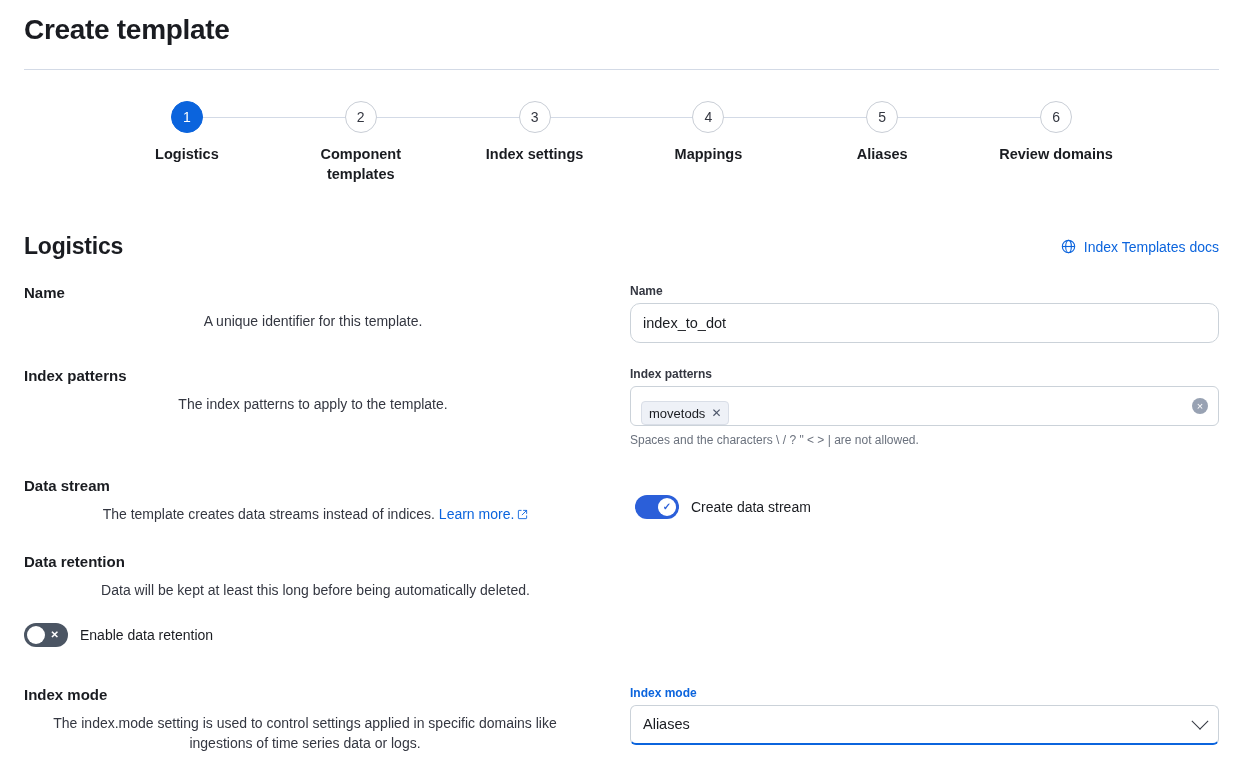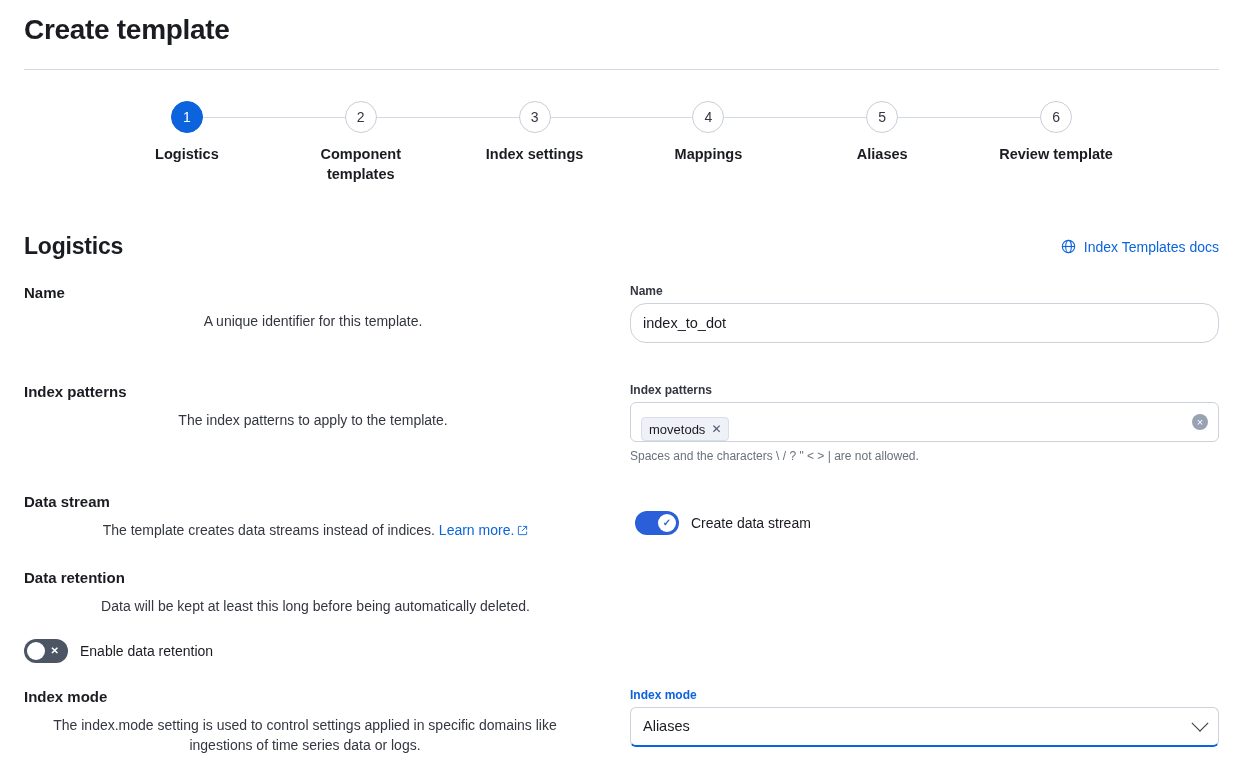--- a/index.html
+++ b/index.html
@@ -143,21 +143,21 @@
     font-weight: bold;
     color: #343741;
     margin-bottom: 5px;
     display: block;
   }
   .field-label.accent { color: #0b64dd; }
   .text-input {
     width: 589px;
     height: 40px;
     border: 1px solid #cbd2d9;
-    border-radius: 16px;
+    border-radius: 10px;
     background: #ffffff;
     font-size: 14.5px;
     color: #1a1c21;
     padding: 0 12px;
     font-family: "Liberation Sans", sans-serif;
     outline: none;
   }
   .combo {
     width: 589px;
     min-height: 40px;
@@ -323,21 +323,21 @@
         <div class="circle">5</div>
       </div>
       <div class="step-label">Aliases</div>
     </div>
     <div class="step">
       <div class="circle-row">
         <div class="line left"></div>
 
         <div class="circle">6</div>
       </div>
-      <div class="step-label">Review template</div>
+      <div class="step-label">Review domains</div>
     </div>
   </div>
 
   <div class="section-head">
     <h2 class="section-title">Logistics</h2>
     <div class="docs-link">
       <span>
         <svg width="15" height="15" viewBox="0 0 16 16" fill="none" xmlns="http://www.w3.org/2000/svg">
           <circle cx="8" cy="8" r="6.6" stroke="#0b64dd" stroke-width="1.2"></circle>
           <ellipse cx="8" cy="8" rx="3" ry="6.6" stroke="#0b64dd" stroke-width="1.2"></ellipse>
@@ -354,21 +354,21 @@
       <div class="col-left">
         <p class="lbl-title">Name</p>
         <p class="lbl-desc">A unique identifier for this template.</p>
       </div>
       <div class="col-right">
         <label class="field-label">Name</label>
         <input class="text-input" type="text" value="index_to_dot" style="">
       </div>
     </div>
 
-    <div class="row" style="margin-top:40px;">
+    <div class="row" style="margin-top:24px;">
       <div class="col-left">
         <p class="lbl-title">Index patterns</p>
         <p class="lbl-desc">The index patterns to apply to the template.</p>
       </div>
       <div class="col-right">
         <label class="field-label">Index patterns</label>
         <div class="combo">
           <span class="pill">
             <span>movetods</span>
             <span class="x">✕</span>
@@ -410,21 +410,21 @@
           <div class="switch off">
             <div class="knob"></div>
             <span class="mark" style="position:absolute;right:9px;top:7px;color:#ffffff;">✕</span>
           </div>
           <span class="switch-label">Enable data retention</span>
         </div>
       </div>
       <div class="col-right"></div>
     </div>
 
-    <div class="row" style="margin-top:25px;gap:16px;">
+    <div class="row" style="margin-top:39px;gap:16px;">
       <div class="col-left">
         <p class="lbl-title">Index mode</p>
         <p class="lbl-desc">The index.mode setting is used to control settings applied in specific domains like ingestions of time series data or logs.</p>
       </div>
       <div class="col-right">
         <label class="field-label accent">Index mode</label>
         <div class="select">
           <span>Aliases</span>
           <span class="chev"></span>
         </div>

